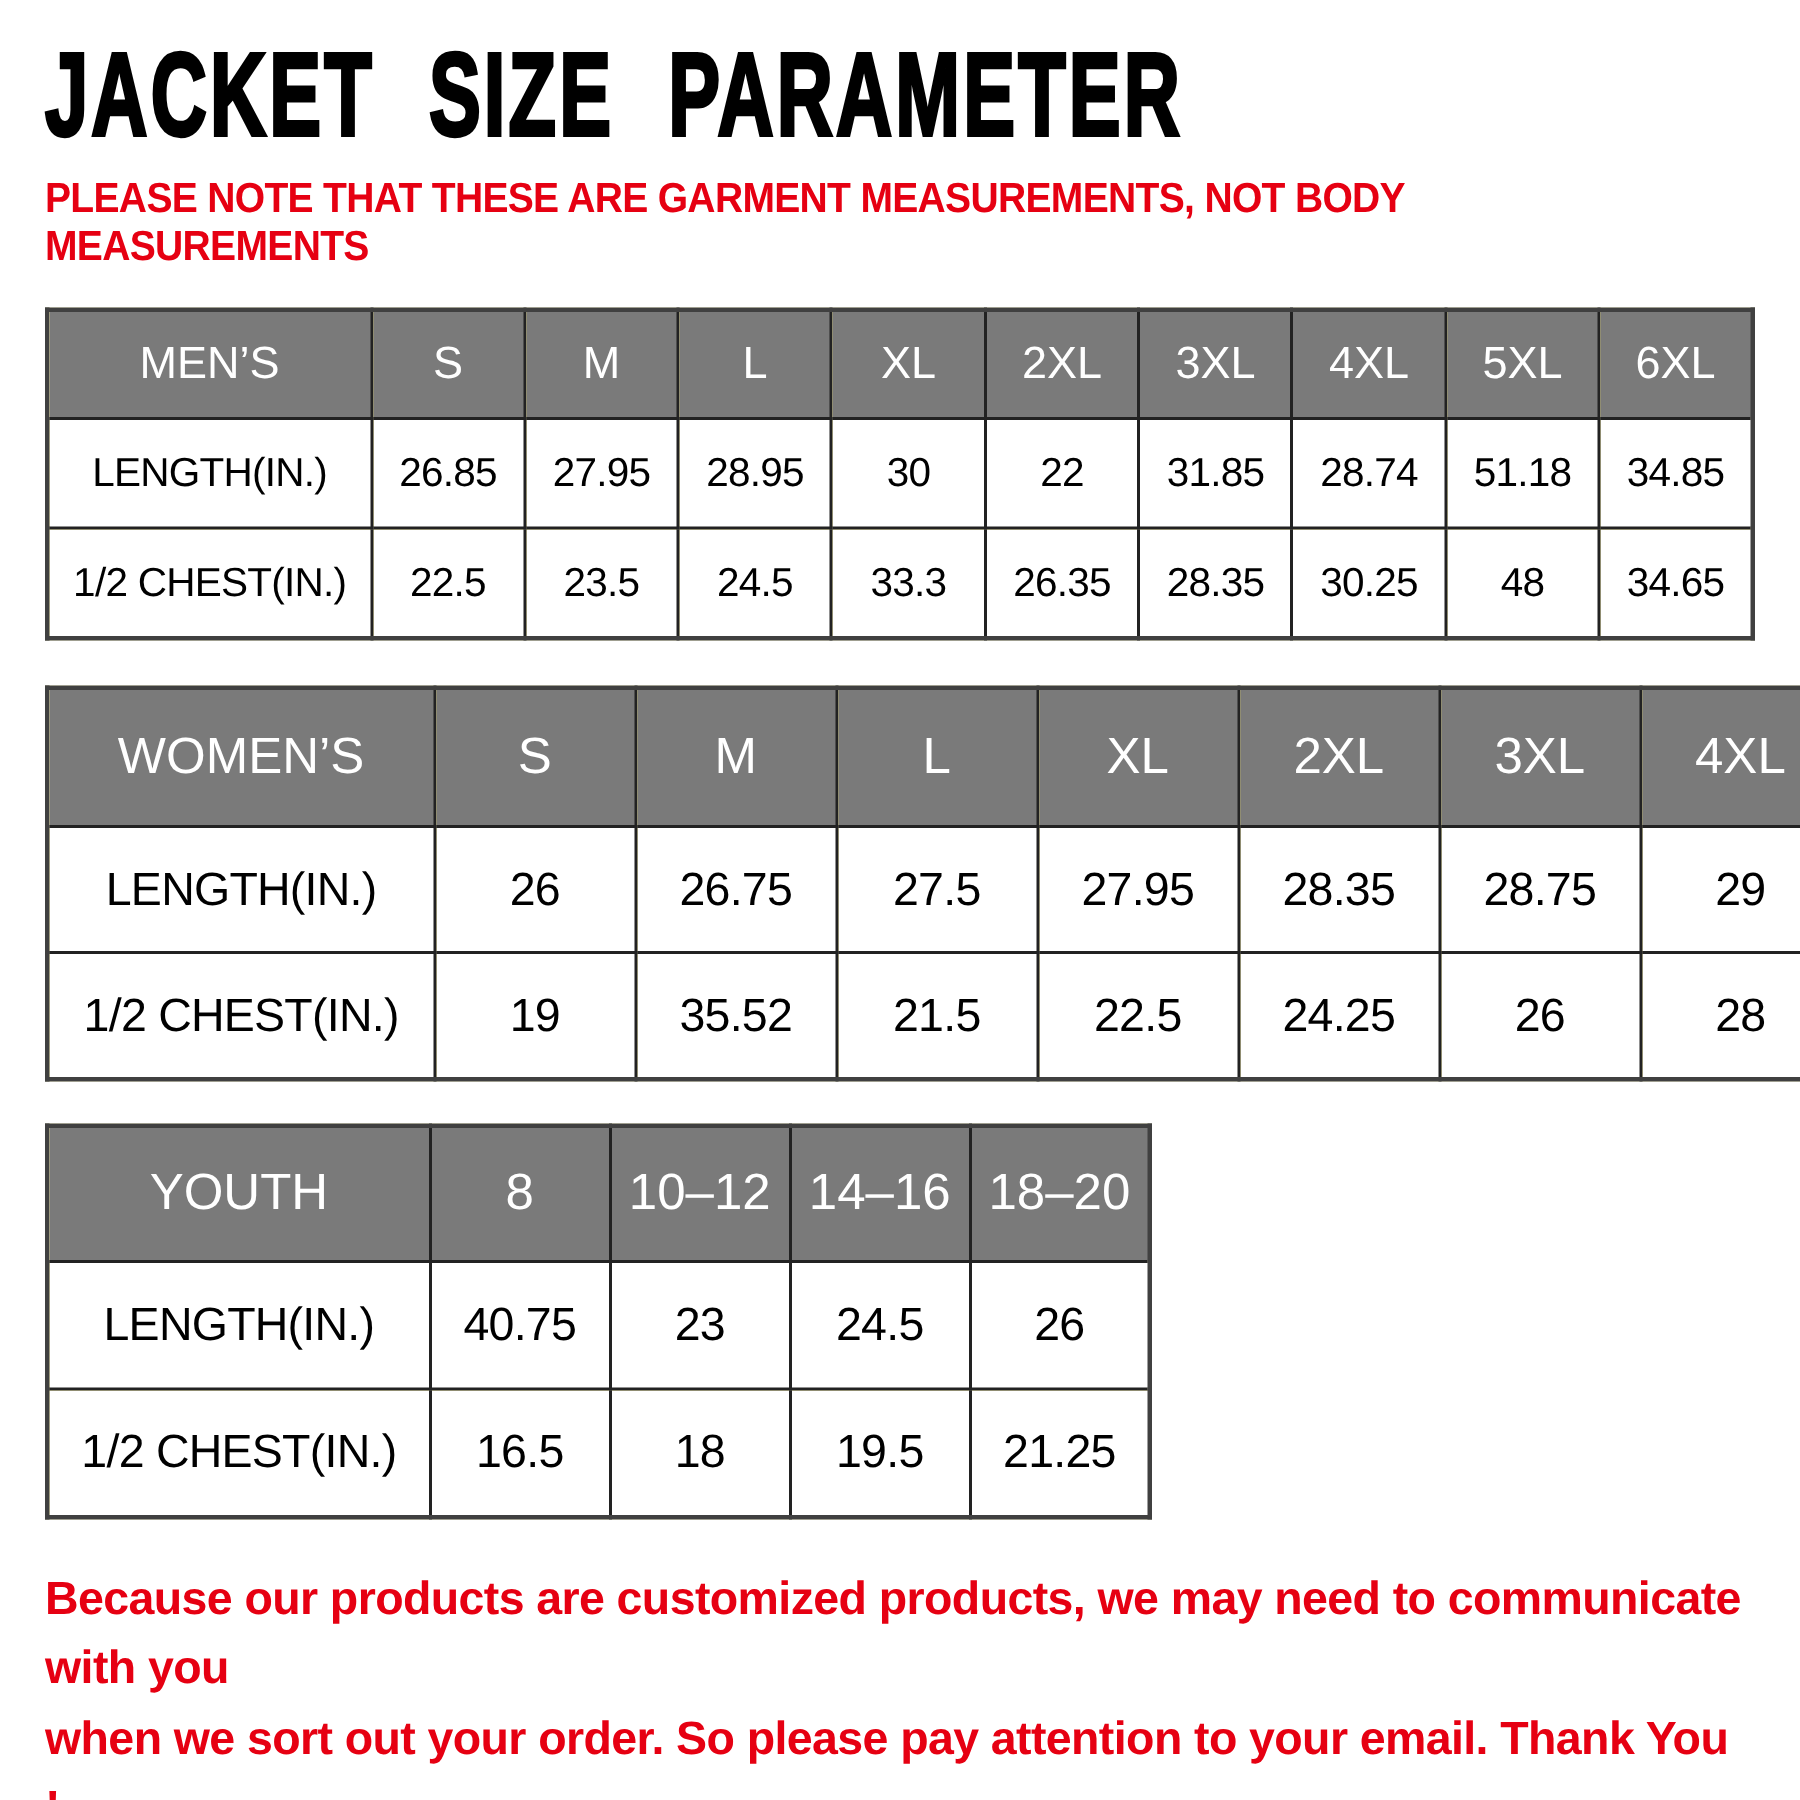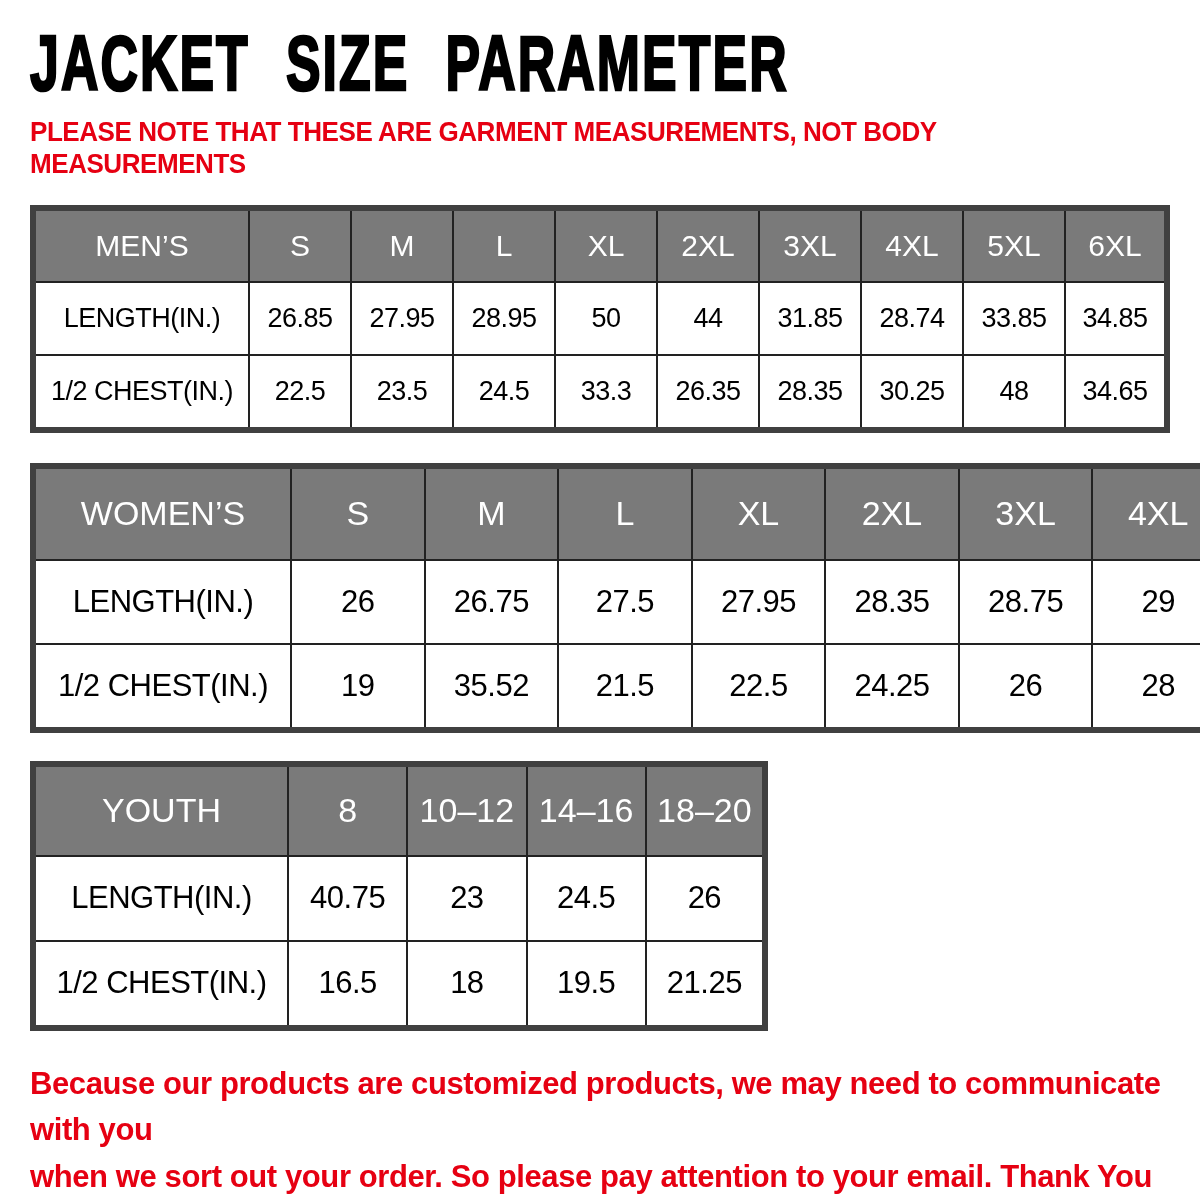--- a/index.html
+++ b/index.html
@@ -35,21 +35,21 @@
     letter-spacing:-0.5px;
     transform:scaleX(0.93);
     transform-origin:left top;
   }
   .note span{display:block;}
 
   
   table.size-table{
     border-collapse:collapse;
     table-layout:fixed;
-    border:6px solid #404040;
+    border:3px solid #404040;
     background:#fef9c3;
   }
   table.size-table th, table.size-table td{
     border:2px solid #222222;
     text-align:center;
     vertical-align:middle;
     padding:0;
     overflow:hidden;
   }
   table.size-table thead th{
@@ -130,25 +130,25 @@
           <th>5XL</th>
           <th>6XL</th>
         </tr>
       </thead>
       <tbody>
         <tr>
           <td>LENGTH(IN.)</td>
           <td>26.85</td>
           <td>27.95</td>
           <td>28.95</td>
-          <td>50</td>
-          <td>44</td>
+          <td>30</td>
+          <td>22</td>
           <td>31.85</td>
           <td>28.74</td>
-          <td>33.85</td>
+          <td>51.18</td>
           <td>34.85</td>
         </tr>
         <tr>
           <td>1/2 CHEST(IN.)</td>
           <td>22.5</td>
           <td>23.5</td>
           <td>24.5</td>
           <td>33.3</td>
           <td>26.35</td>
           <td>28.35</td>

